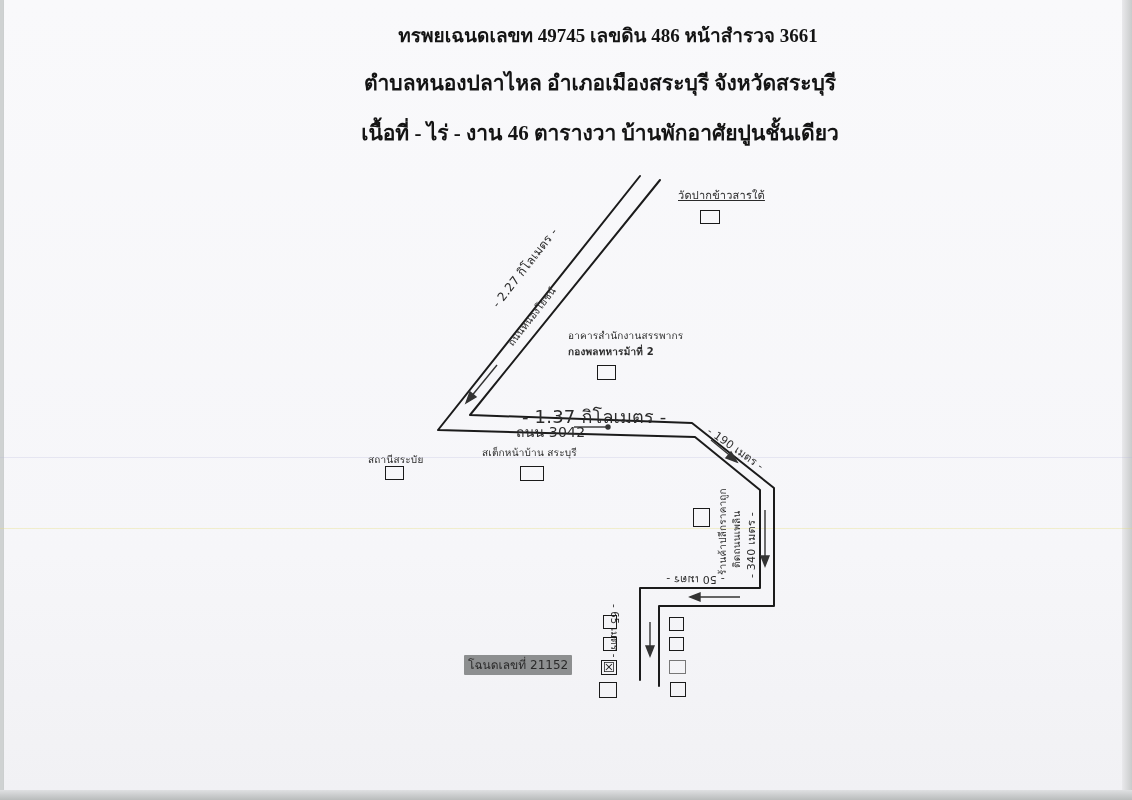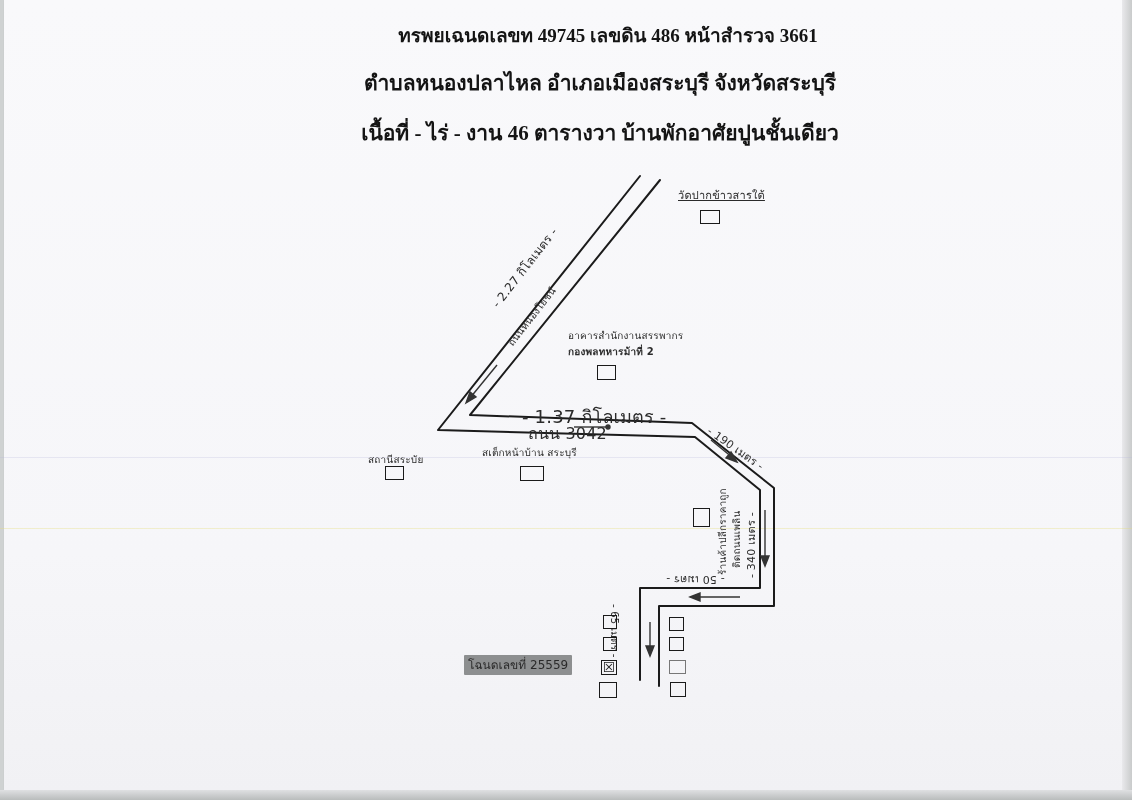--- a/index.html
+++ b/index.html
@@ -131,21 +131,21 @@
 <div class="landmark-box" style="left:700px;top:210px;width:18px;height:12px;"></div>
 
 <div class="hand" style="left:487px;top:300px;font-size:12px;transform:rotate(-52deg);transform-origin:left top;">- 2.27 กิโลเมตร -</div>
 <div class="hand" style="left:504px;top:340px;font-size:10px;transform:rotate(-52deg);transform-origin:left top;">ถนนหนองโยชน์</div>
 
 <div class="hand" style="left:568px;top:328px;font-size:10px;font-family:Liberation Mono, monospace;">อาคารสำนักงานสรรพากร</div>
 <div class="hand" style="left:568px;top:344px;font-size:10px;font-weight:bold;">กองพลทหารม้าที่ 2</div>
 <div class="landmark-box" style="left:597px;top:365px;width:17px;height:13px;"></div>
 
 <div class="hand" style="left:522px;top:402px;font-size:18px;">- 1.37 กิโลเมตร -</div>
-<div class="hand" style="left:528px;top:421px;font-size:16px;">ถนน 3042</div>
+<div class="hand" style="left:516px;top:421px;font-size:14px;">ถนน 3042</div>
 
 <div class="hand" style="left:368px;top:452px;font-size:10px;">สถานีสระบัย</div>
 <div class="landmark-box" style="left:385px;top:466px;width:17px;height:12px;"></div>
 
 <div class="hand" style="left:482px;top:445px;font-size:10px;">สเต็กหน้าบ้าน สระบุรี</div>
 <div class="landmark-box" style="left:520px;top:466px;width:22px;height:13px;"></div>
 
 <div class="hand" style="left:714px;top:422px;font-size:11px;transform:rotate(35deg);transform-origin:left top;">- 190 เมตร -</div>
 
 <div class="landmark-box" style="left:693px;top:508px;width:15px;height:17px;"></div>
@@ -159,13 +159,13 @@
 <div class="landmark-box" style="left:603px;top:615px;width:12px;height:12px;"></div>
 <div class="landmark-box" style="left:603px;top:637px;width:12px;height:12px;"></div>
 <div class="landmark-box" style="left:601px;top:660px;width:14px;height:13px;text-align:center;line-height:12px;font-family:'DejaVu Sans',sans-serif;font-size:14px;color:#1a1a1a;">☒</div>
 <div class="landmark-box" style="left:599px;top:682px;width:16px;height:14px;"></div>
 
 <div class="landmark-box" style="left:669px;top:617px;width:13px;height:12px;"></div>
 <div class="landmark-box" style="left:669px;top:637px;width:13px;height:12px;"></div>
 <div class="landmark-box" style="left:669px;top:660px;width:15px;height:12px;border-color:#777;"></div>
 <div class="landmark-box" style="left:670px;top:682px;width:14px;height:13px;"></div>
 
-<div class="deed-label">โฉนดเลขที่ 25559</div>
+<div class="deed-label">โฉนดเลขที่ 21152</div>
 
 </body></html>

